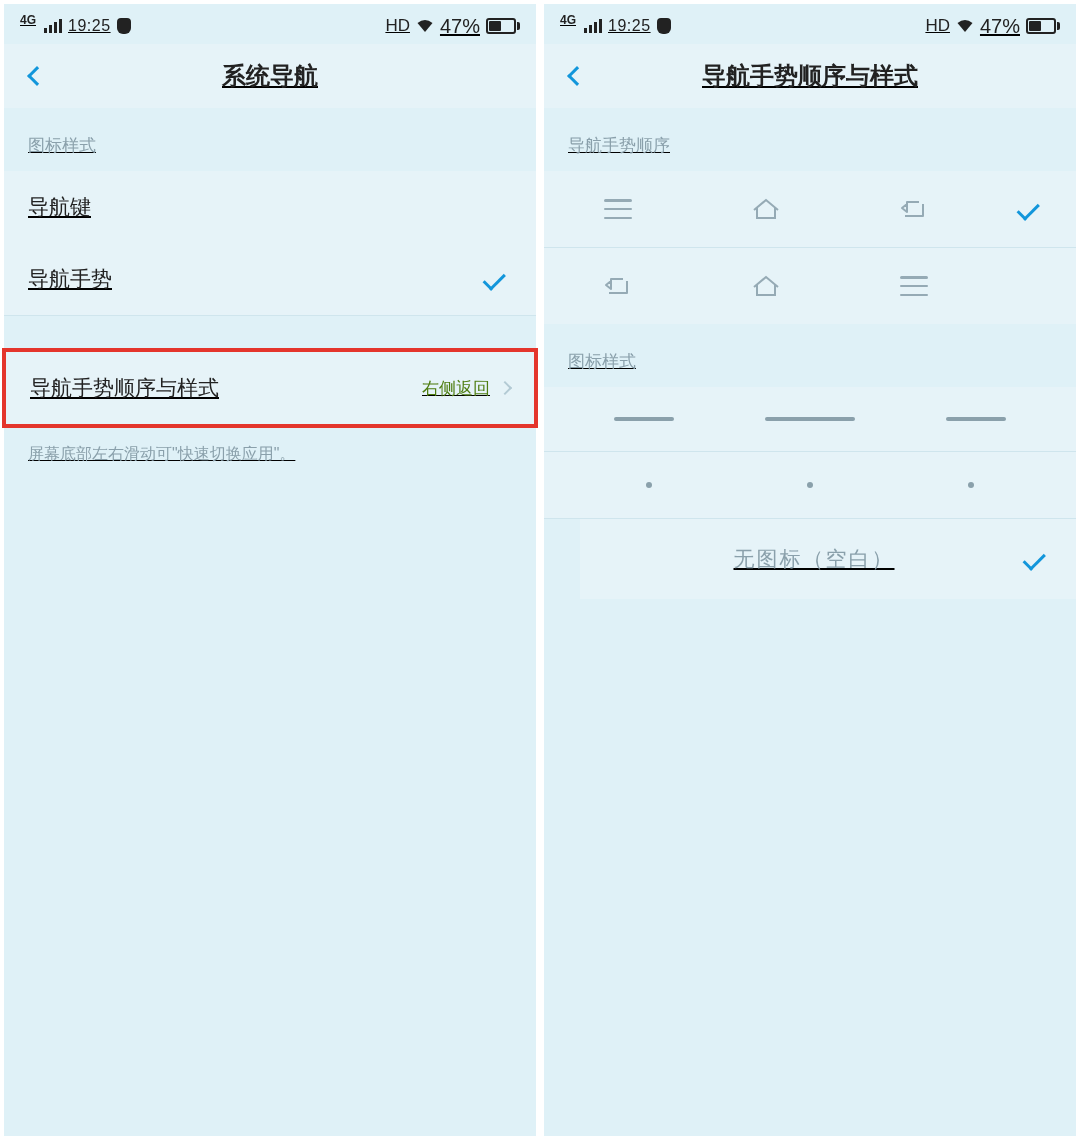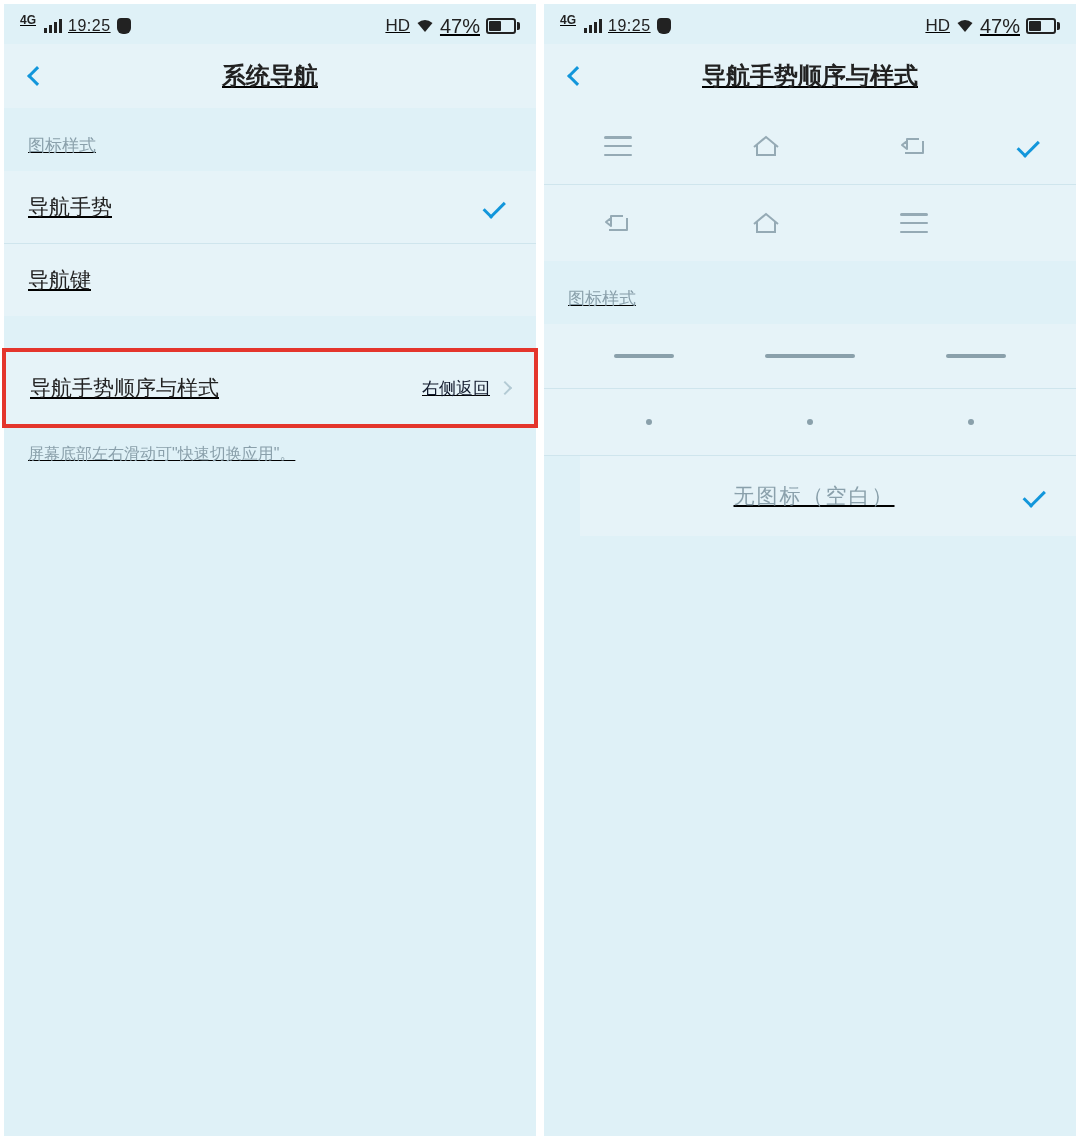--- a/index.html
+++ b/index.html
@@ -78,21 +78,21 @@
       justify-content: space-between;
       align-items: center;
       padding: 22px 24px;
       background: #e6f3f8;
       border-bottom: 1px solid #cfe5ed;
       font-size: 21px;
       color: #222;
     }
     .list-item.no-border { border-bottom: none; }
     .list-item .right-side { display: flex; align-items: center; gap: 10px; }
-    .value-text { font-size: 17px; color: #0f172a; }
+    .value-text { font-size: 17px; color: #4d7c0f; }
     .chevron-right { width: 10px; height: 10px; border-top: 2px solid #b3cad4; border-right: 2px solid #b3cad4; transform: rotate(45deg); }
     .checkmark { width: 28px; height: 18px; }
     .checkmark::after {
       content: ''; display: block; width: 9px; height: 18px;
       border-right: 3px solid #1296db; border-bottom: 3px solid #1296db;
       transform: rotate(45deg) translate(2px, -4px);
     }
     .toggle {
       width: 58px; height: 32px; background: #0a96e0; border-radius: 16px; position: relative;
     }
@@ -194,26 +194,26 @@
 
   <div class="header">
     <div class="back-btn">
         <div class="back-chevron"></div>
       </div>
     <div class="header-title">系统导航</div>
   </div>
 
   <div class="section-label">图标样式</div>
 
+  <div class="list-item no-border">
+    <span>导航键</span>
+  </div>
   <div class="list-item">
     <span>导航手势</span>
     <span class="checkmark"></span>
-  </div>
-  <div class="list-item no-border">
-    <span>导航键</span>
   </div>
 
   <div class="gap-block"></div>
 
   <div class="highlight-box">
     <div class="list-item">
       <span>导航手势顺序与样式</span>
       <span class="right-side">
         <span class="value-text">右侧返回</span>
         <span class="chevron-right"></span>
@@ -254,20 +254,21 @@
     </div>
   </div>
 
   <div class="header">
     <div class="back-btn">
         <div class="back-chevron"></div>
       </div>
     <div class="header-title">导航手势顺序与样式</div>
   </div>
 
+  <div class="section-label">导航手势顺序</div>
 
   <div class="order-row">
     <div class="icon-slot">
       <div class="hamburger">
           <span></span>
           <span></span>
           <span></span>
         </div>
     </div>
     <div class="icon-slot">

